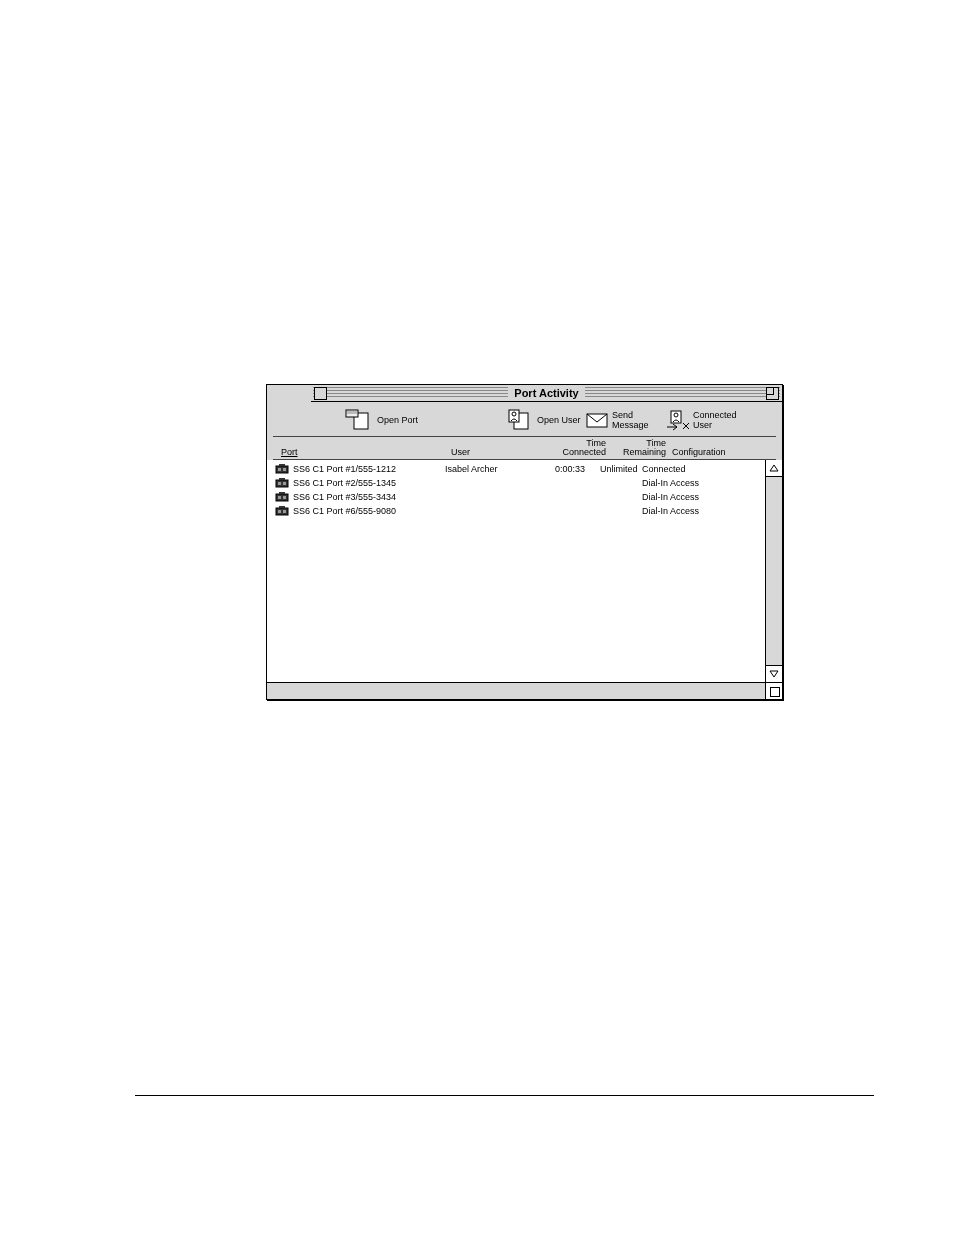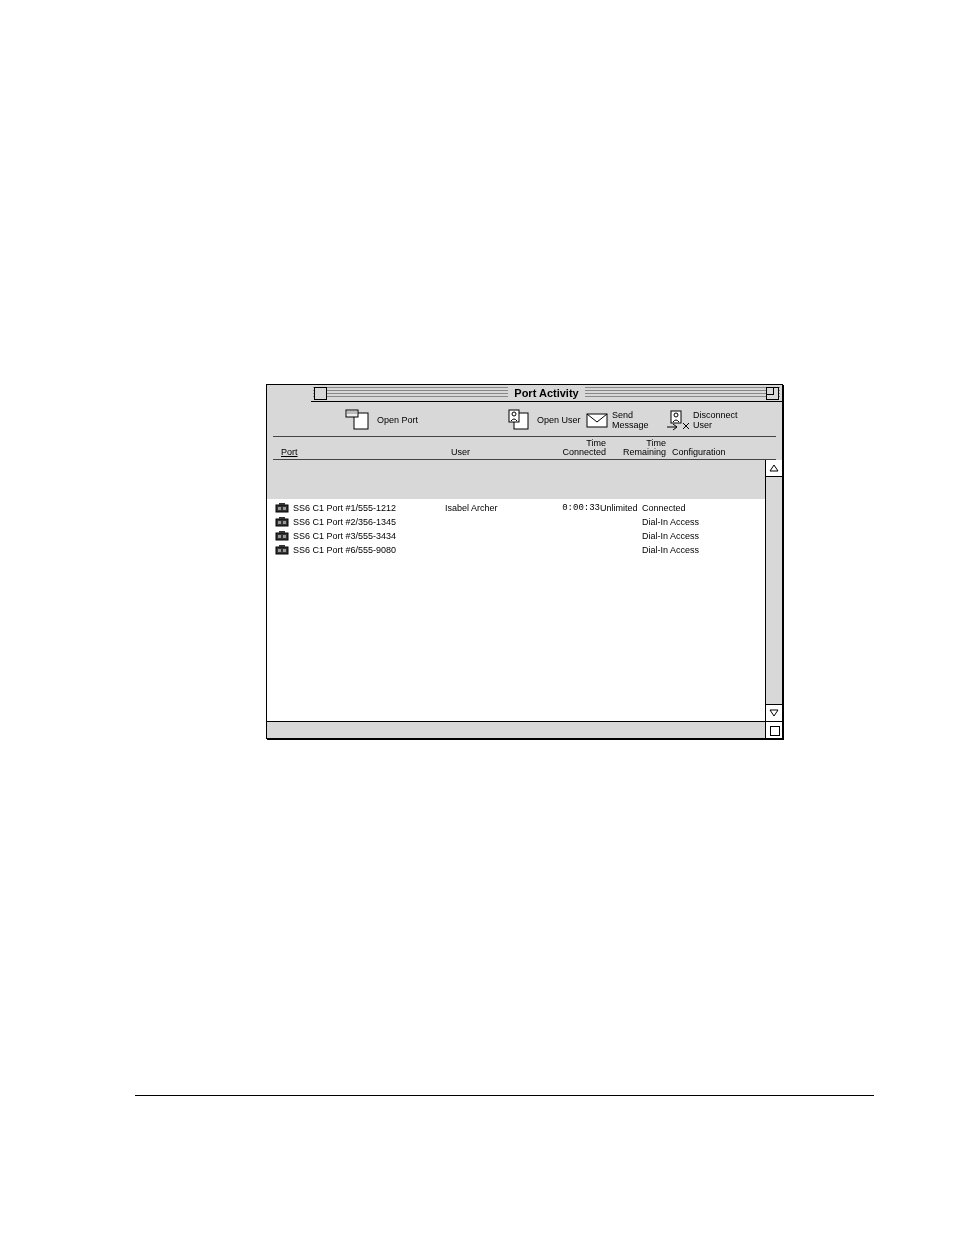--- a/index.html
+++ b/index.html
@@ -134,31 +134,30 @@
   
   .list-wrap {
     display: flex;
     border-bottom: 1px solid #000;
   }
   .list {
     flex: 1;
     background: #fff;
     min-height: 220px;
     padding-top: 2px;
-    margin-top: 39px;
   }
   .row {
     display: flex;
     align-items: center;
     padding: 1px 0 1px 8px;
     font-size: 9px;
   }
   .row .cell-port  { width: 170px; display: flex; align-items: center; gap: 4px; }
   .row .cell-user  { width: 95px; }
-  .row .cell-tc    { width: 60px; text-align: right; font-family: Liberation Mono, monospace; }
+  .row .cell-tc    { width: 60px; text-align: center; }
   .row .cell-tr    { width: 36px; text-align: right; }
   .row .cell-cfg   { width: 90px; padding-left: 6px; }
 
   .port-icon {
     width: 14px; height: 12px; flex: none;
   }
 
   
   .vscroll {
     width: 16px;
@@ -255,21 +254,21 @@
       <div class="tool-btn">
         <div class="icon-wrap">
           <svg width="28" height="22" viewBox="0 0 28 22">
             <rect x="8" y="2" width="10" height="12" fill="#fff" stroke="#000"></rect>
             <circle cx="13" cy="6" r="2" fill="none" stroke="#000"></circle>
             <path d="M10 13 Q13 9 16 13" fill="none" stroke="#000"></path>
             <path d="M4 18 L14 18 L10 15 M10 21 L14 18" fill="none" stroke="#000"></path>
             <path d="M20 14 L26 20 M26 14 L20 20" stroke="#000"></path>
           </svg>
         </div>
-        <span>Disconnect User</span>
+        <span>Connected User</span>
       </div>
     </div>
 
     <div class="col-headers">
       <div class="col port">Port</div>
       <div class="col user">User</div>
       <div class="col tc">
         <div>Time</div>
         <div>Connected</div>
       </div>
@@ -303,21 +302,21 @@
         <div class="row">
           <div class="cell-port">
             <span>
               <svg class="port-icon" viewBox="0 0 14 12">
                 <rect x="1" y="3" width="12" height="7" fill="#333" stroke="#000"></rect>
                 <rect x="3" y="5" width="3" height="3" fill="#999"></rect>
                 <rect x="8" y="5" width="3" height="3" fill="#999"></rect>
                 <rect x="4" y="1" width="6" height="2" fill="#333"></rect>
               </svg>
             </span>
-            <span>SS6 C1 Port #2/356-1345</span>
+            <span>SS6 C1 Port #2/555-1345</span>
           </div>
           <div class="cell-user"></div>
           <div class="cell-tc"></div>
           <div class="cell-tr"></div>
           <div class="cell-cfg">Dial-In Access</div>
         </div>
         <div class="row">
           <div class="cell-port">
             <span>
               <svg class="port-icon" viewBox="0 0 14 12">

